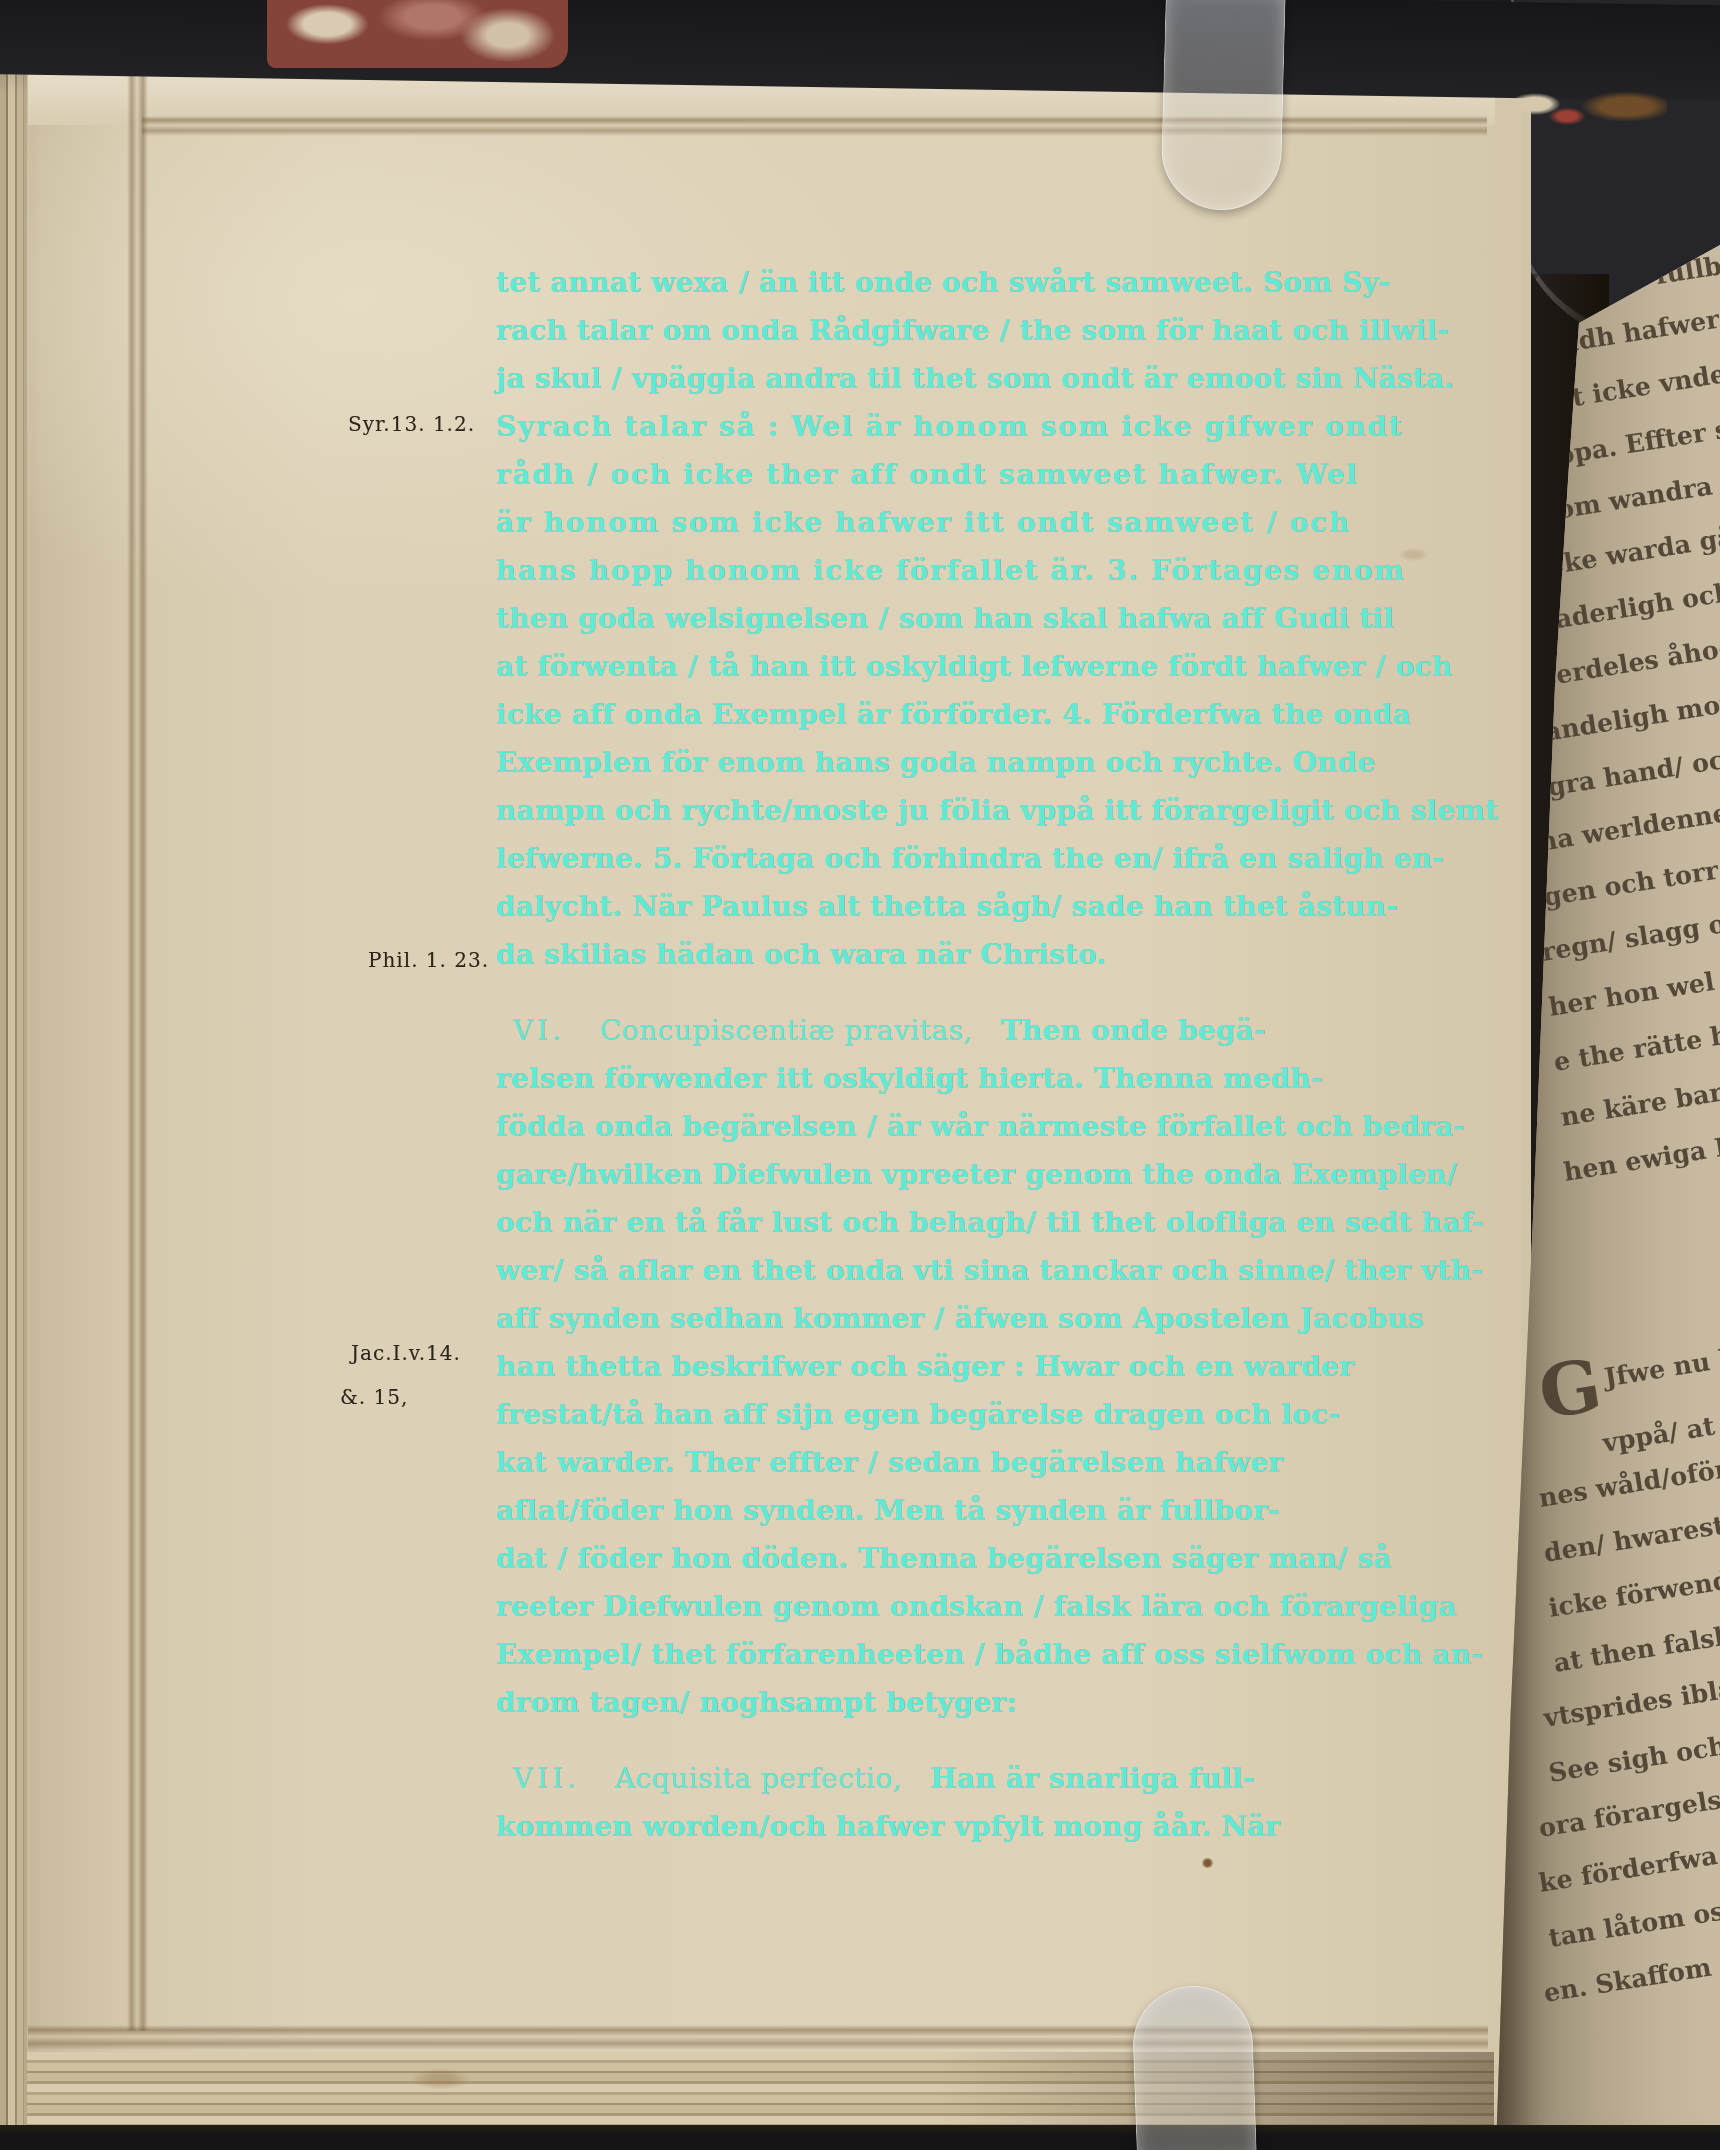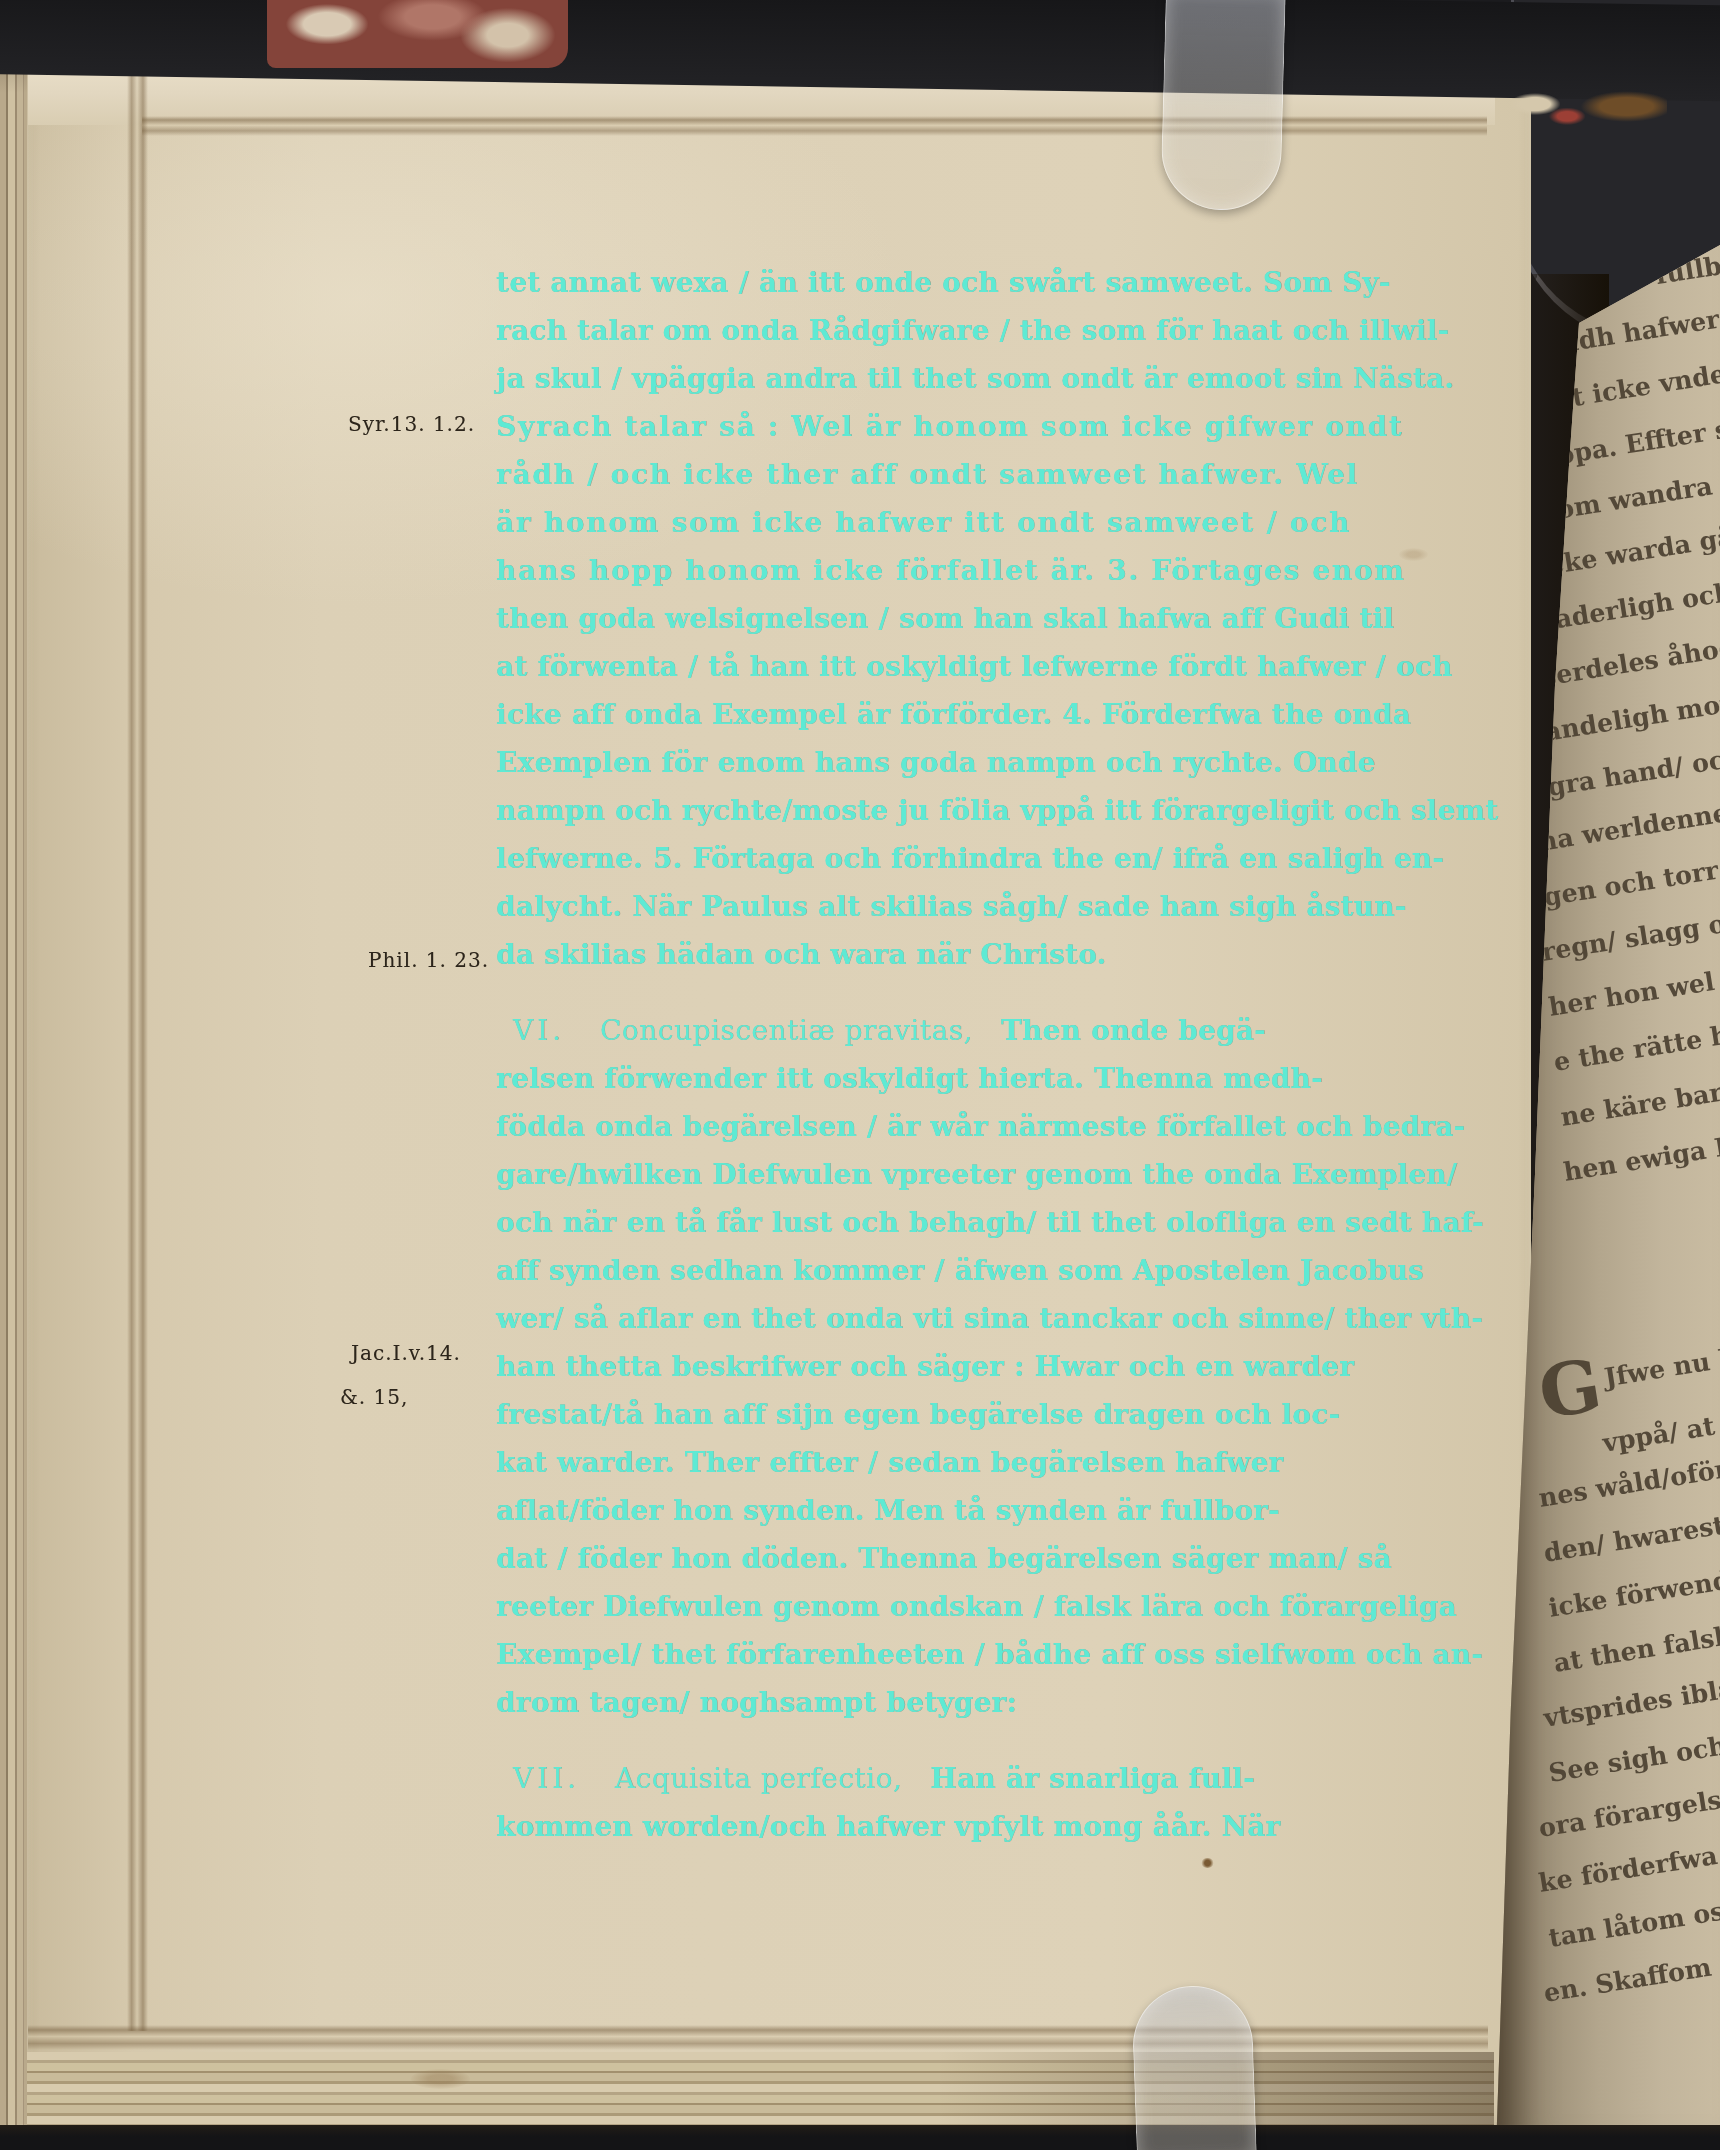--- a/index.html
+++ b/index.html
@@ -216,29 +216,29 @@
     <div class="line"><span class="bl">Syrach talar så : Wel är honom som icke gifwer ondt</span></div>
     <div class="line"><span class="bl">rådh / och icke ther aff ondt samweet hafwer.  Wel</span></div>
     <div class="line"><span class="bl">är honom som icke hafwer itt ondt samweet / och</span></div>
     <div class="line"><span class="bl">hans hopp honom icke förfallet är.  3. Förtages enom</span></div>
     <div class="line"><span class="bl">then goda welsignelsen / som han skal hafwa aff Gudi til</span></div>
     <div class="line"><span class="bl">at förwenta / tå han itt oskyldigt lefwerne fördt hafwer /  och</span></div>
     <div class="line"><span class="bl">icke aff onda Exempel är förförder.  4.  Förderfwa the onda</span></div>
     <div class="line"><span class="bl">Exemplen för enom hans goda nampn och rychte.  Onde</span></div>
     <div class="line"><span class="bl">nampn och rychte/moste ju fölia vppå itt förargeligit och slemt</span></div>
     <div class="line"><span class="bl">lefwerne. 5. Förtaga och förhindra the en/ ifrå en saligh en-</span></div>
-    <div class="line"><span class="bl">dalycht.  När Paulus alt skilias sågh/ sade han sigh åstun-</span></div>
+    <div class="line"><span class="bl">dalycht.  När Paulus alt thetta sågh/ sade han thet åstun-</span></div>
     <div class="line"><span class="bl">da skilias hädan och wara när Christo.</span></div>
     <div class="line"><span class="pre">VI.</span><span class="latin">Concupiscentiæ pravitas,</span><span class="bl">Then onde begä-</span></div>
     <div class="line"><span class="bl">relsen förwender itt oskyldigt hierta.  Thenna medh-</span></div>
     <div class="line"><span class="bl">födda onda begärelsen / är wår närmeste förfallet och bedra-</span></div>
     <div class="line"><span class="bl">gare/hwilken Diefwulen vpreeter genom the onda Exemplen/</span></div>
     <div class="line"><span class="bl">och när en tå får lust och behagh/ til thet olofliga en sedt haf-</span></div>
+    <div class="line"><span class="bl">wer/ så aflar en thet onda vti sina tanckar och sinne/ ther vth-</span></div>
     <div class="line"><span class="bl">aff synden sedhan kommer / äfwen som Apostelen Jacobus</span></div>
-    <div class="line"><span class="bl">wer/ så aflar en thet onda vti sina tanckar och sinne/ ther vth-</span></div>
     <div class="line"><span class="bl">han thetta beskrifwer och säger :  Hwar och en warder</span></div>
     <div class="line"><span class="bl">frestat/tå han aff sijn egen begärelse dragen och loc-</span></div>
     <div class="line"><span class="bl">kat warder.  Ther effter / sedan begärelsen hafwer</span></div>
     <div class="line"><span class="bl">aflat/föder hon synden.  Men tå synden är fullbor-</span></div>
     <div class="line"><span class="bl">dat / föder hon döden.  Thenna begärelsen säger man/ så</span></div>
     <div class="line"><span class="bl">reeter Diefwulen genom ondskan / falsk lära och förargeliga</span></div>
     <div class="line"><span class="bl">Exempel/ thet förfarenheeten / bådhe aff oss sielfwom och an-</span></div>
     <div class="line"><span class="bl">drom tagen/ noghsampt betyger:</span></div>
     <div class="line"><span class="pre">VII.</span><span class="latin">Acquisita perfectio,</span><span class="bl">Han är snarliga full-</span></div>
     <div class="line"><span class="bl">kommen worden/och hafwer vpfylt mong åår.  När</span></div>

